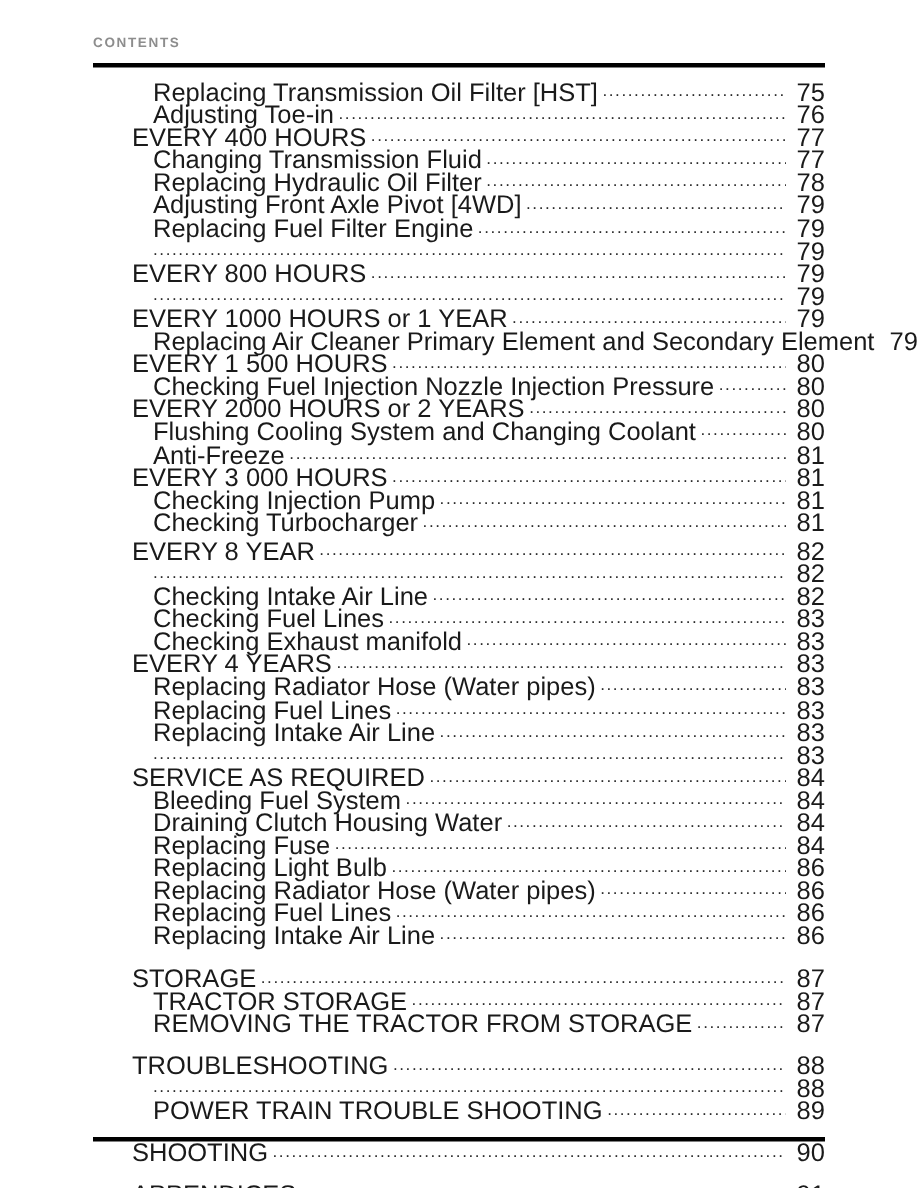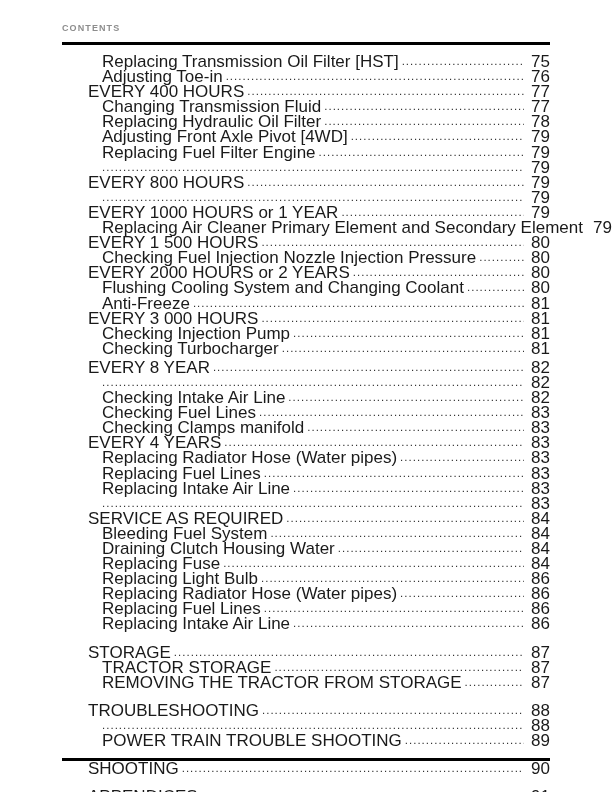--- a/index.html
+++ b/index.html
@@ -224,21 +224,21 @@
         <span class="title">Checking Intake Air Line</span>
         <span class="leader"></span>
         <span class="page-no">82</span>
       </div>
       <div class="toc-entry lvl-2">
         <span class="title">Checking Fuel Lines</span>
         <span class="leader"></span>
         <span class="page-no">83</span>
       </div>
       <div class="toc-entry lvl-2">
-        <span class="title">Checking Clamps manifold</span>
+        <span class="title">Checking Exhaust manifold</span>
         <span class="leader"></span>
         <span class="page-no">83</span>
       </div>
       <div class="toc-entry lvl-1">
         <span class="title">EVERY 4 YEARS</span>
         <span class="leader"></span>
         <span class="page-no">83</span>
       </div>
       <div class="toc-entry lvl-2">
         <span class="title">Replacing Radiator Hose (Water pipes)</span>

